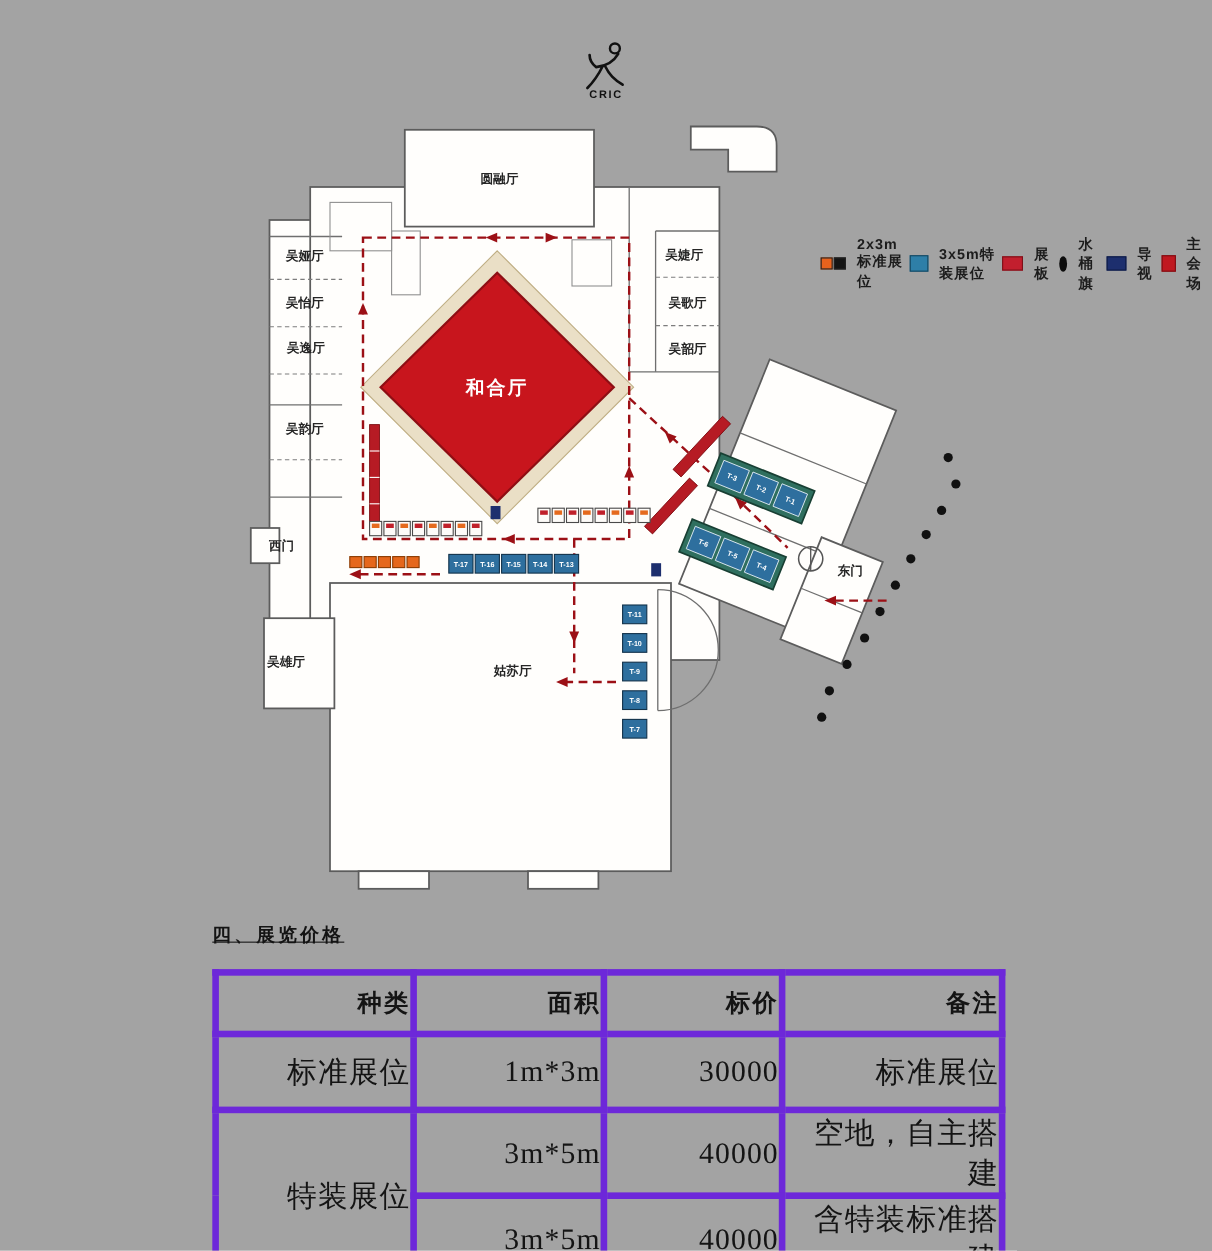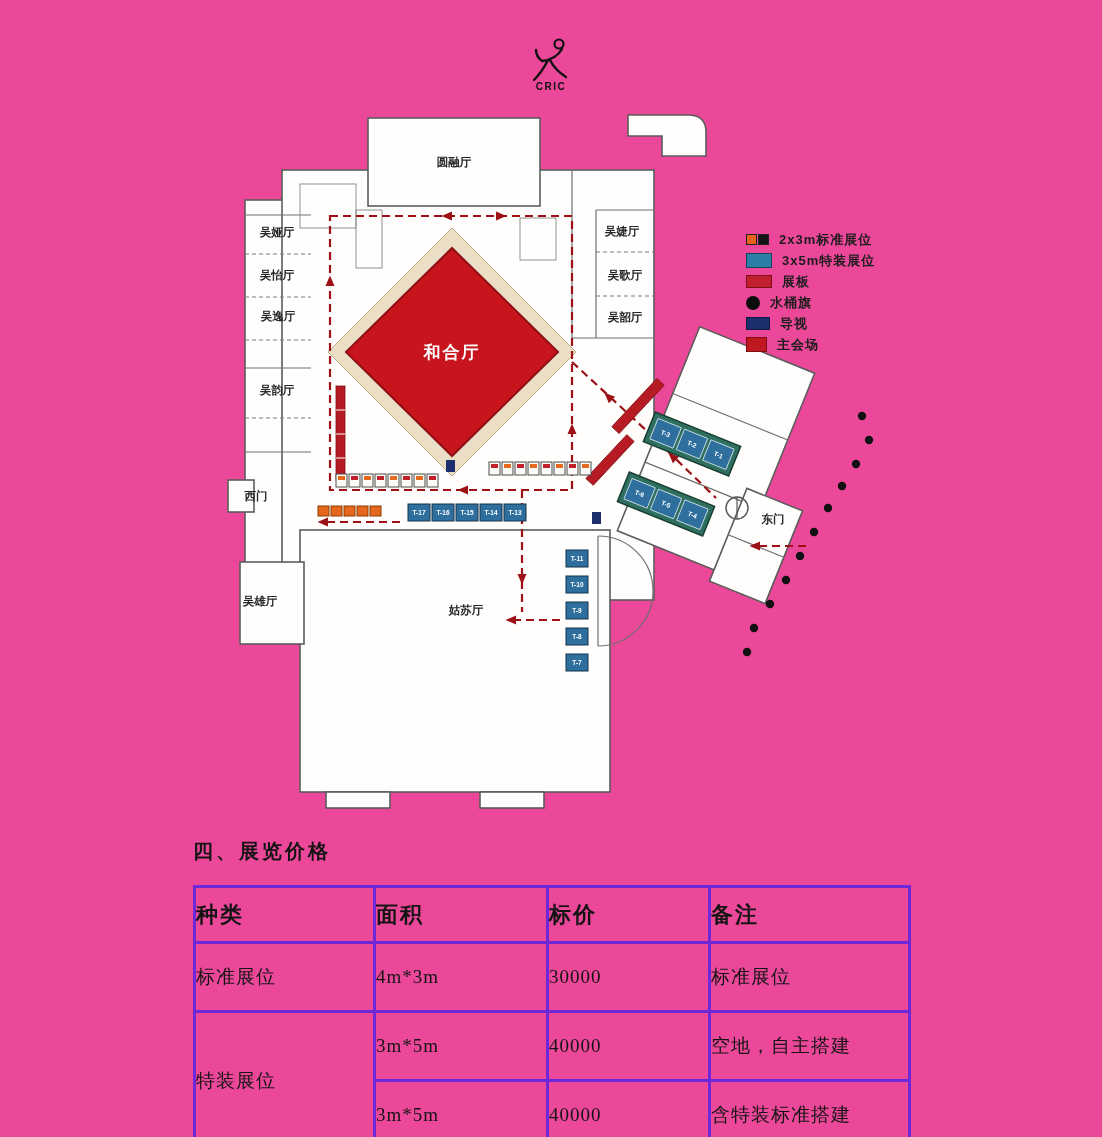--- a/index.html
+++ b/index.html
@@ -1,55 +1,55 @@
 <!DOCTYPE html>
 <html><head>
 <meta charset="utf-8">
 <style>
   * { margin:0; padding:0; box-sizing:border-box; }
   html,body { background:#e9e9e9; }
   .page {
     position:relative; width:1102px; height:1137px; margin:0 auto;
-    background:#ec4899; overflow:hidden;
+    background:#a3a3a3; overflow:hidden;
     font-family:"Liberation Sans", sans-serif; color:#1a1a1a;
   }
   
   .header { position:absolute; top:36px; left:0; width:100%;
     display:flex; justify-content:center; align-items:flex-start; gap:10px; }
   .logo { display:flex; flex-direction:column; align-items:center; width:54px; }
   .logo-text { font-size:10px; font-weight:bold; letter-spacing:1.5px; color:#111; margin-top:-3px; }
   .title { font-size:29px; font-weight:bold; letter-spacing:2px; color:#141414; padding-top:16px; }
   
   .plan { position:absolute; top:100px; left:0; width:1102px; height:720px; }
   .wall  { fill:#fffefc; stroke:#5c5c5c; stroke-width:1.6; }
   .wall2 { fill:none; stroke:#6f6f6f; stroke-width:1.2; }
   .wall2f{ fill:none; stroke:#909090; stroke-width:1; }
   .divider { stroke:#7d7d7d; stroke-width:1; stroke-dasharray:4 3; fill:none; }
   .route { fill:none; stroke:#9c1016; stroke-width:2.2; stroke-dasharray:8 5; }
   .rm { font:bold 11.5px "Liberation Sans", sans-serif; fill:#262626; text-anchor:middle; }
   .hall-label { font:bold 17px "Liberation Sans", sans-serif; fill:#ffffff; text-anchor:middle; letter-spacing:2px; }
   .booth-label { font:bold 6.5px "Liberation Sans", sans-serif; fill:#ffffff; text-anchor:middle; }
   
-  .legend { position:absolute; top:130px; left:746px; display:flex; flex-direction:column; gap:2px; }
+  .legend { position:absolute; top:130px; left:746px; display:flex; flex-direction:row; gap:2px; }
   .legend-item { display:flex; align-items:center; gap:10px; height:19px; }
   .legend-label { font-size:13px; font-weight:bold; color:#1c1c1c; letter-spacing:1px; }
   .sw-std { display:flex; gap:1px; }
   .sw-std i { display:block; width:11px; height:11px; border:1px solid #222; }
   .sw-special { width:26px; height:15px; background:#2e7fa8; border:1px solid #16465e; }
   .sw-board { width:26px; height:13px; background:#c21f2e; border:1px solid #7d1018; }
   .sw-flag { width:14px; height:14px; border-radius:50%; background:#0c0c0c; }
   .sw-sign { width:24px; height:13px; background:#1d2f6e; border:1px solid #0e1a44; }
   .sw-main { width:21px; height:15px; background:#c01820; border:1px solid #7d0d12; }
   
   .pricing { position:absolute; top:838px; left:193px; }
-  .pricing h2 { font-size:20px; font-weight:bold; letter-spacing:3px; color:#141414; margin-bottom:20px; }
+  .pricing h2 { font-size:17px; font-weight:bold; letter-spacing:3px; color:#141414; margin-bottom:20px;text-decoration:underline; }
   table { border-collapse:collapse; font-family:"Liberation Serif", serif; color:#141414; }
-  th, td { border:3px solid #6d28d9; text-align:left; vertical-align:middle;margin-top:28px; }
+  th, td { border:6px solid #6d28d9; text-align:right; vertical-align:middle;margin-top:28px; }
   th { height:56px; font-size:22px; font-weight:bold; letter-spacing:2px; }
-  td { height:69px; font-size:19px; letter-spacing:1px; }
+  td { height:69px; font-size:27px; letter-spacing:1px; }
 </style>
 </head>
 <body>
 
 <div class="page">
 
   <div class="header">
     <div class="logo">
       <svg width="46" height="48" viewBox="0 0 46 48">
         <circle cx="31" cy="8" r="4.5" fill="none" stroke="#111" stroke-width="2.2"></circle>
@@ -318,21 +318,21 @@
         <tr>
           <th>种类</th>
           <th>面积</th>
           <th>标价</th>
           <th>备注</th>
         </tr>
       </thead>
       <tbody>
         <tr>
           <td>标准展位</td>
-          <td>4m*3m</td>
+          <td>1m*3m</td>
           <td>30000</td>
           <td>标准展位</td>
         </tr>
         <tr>
           <td rowspan="2">特装展位</td>
           <td>3m*5m</td>
           <td>40000</td>
           <td>空地，自主搭建</td>
         </tr>
         <tr>

